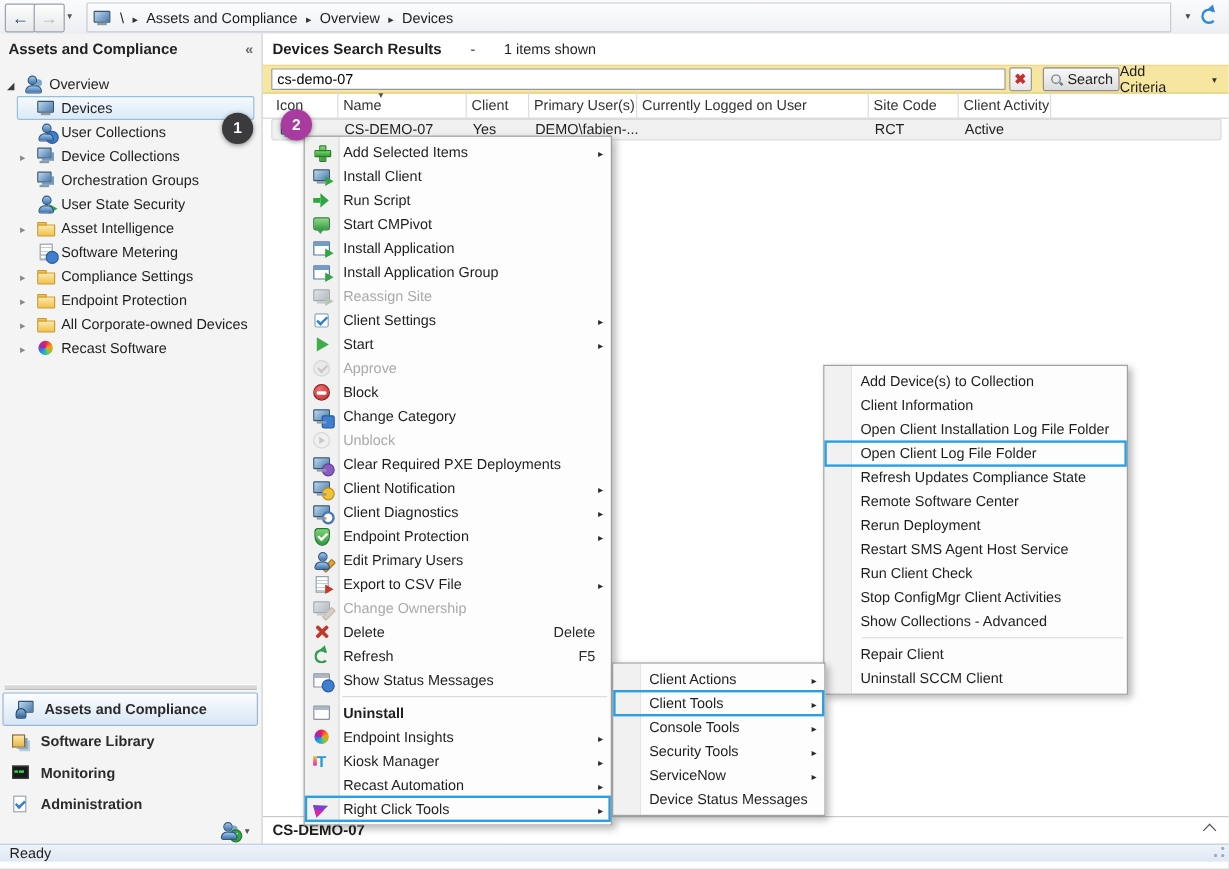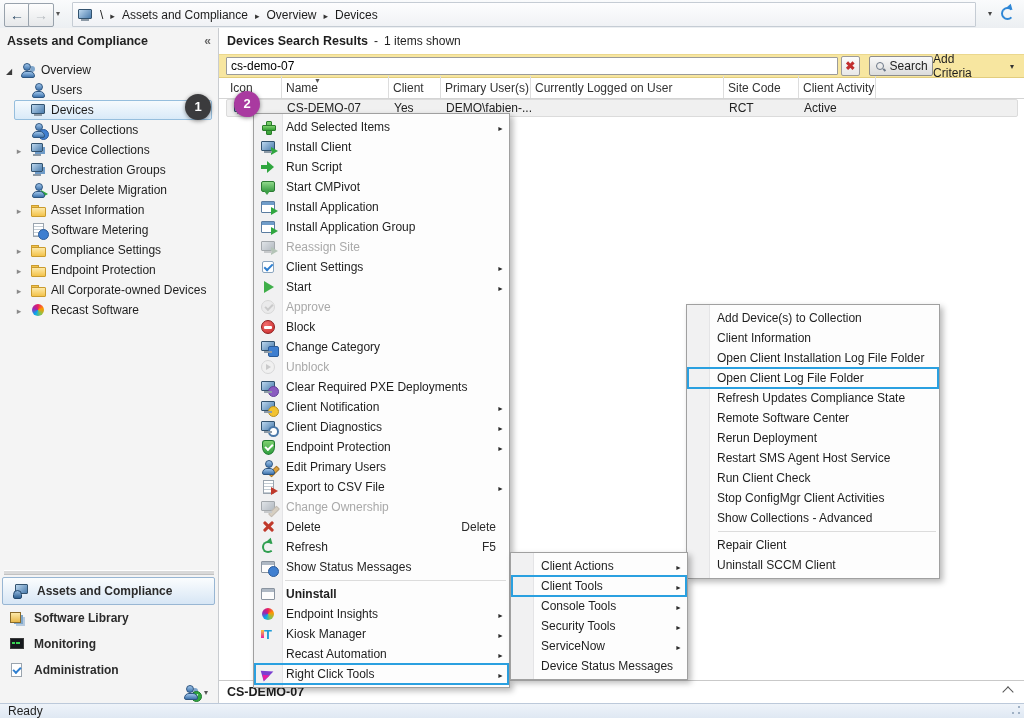--- a/index.html
+++ b/index.html
@@ -41,21 +41,21 @@
 
   .splitter{position:absolute;left:4px;right:4px;top:542px;height:3px;border-top:1px solid #fff;border-bottom:1px solid #c2c2c2;background:#d9d9d9}
   .wsarea{position:absolute;left:0;right:1px;top:549px}
   .wbtn{position:relative;height:26px;display:flex;align-items:center;gap:9px;padding-left:9px;font-weight:bold;color:#2b2b2b}
   .wbtn.sel{border:1px solid #98b6d3;border-radius:2px;margin:0 2px;background:linear-gradient(#fbfdfe,#d7e6f5)}
   .side-bottom{position:absolute;bottom:3px;right:10px;display:flex;align-items:center;gap:5px}
   .side-bottom .caret{font-size:8px;color:#555}
 
   
   .main{position:absolute;left:219px;top:28px;width:805px;height:652px;background:#fff}
-  .mheader{height:26px;display:flex;align-items:center;gap:6px;padding-left:8px}
+  .mheader{height:26px;display:flex;align-items:center;gap:24px;padding-left:8px}
   .mtitle{font-weight:bold;font-size:12.5px}
   .search-band{position:absolute;left:0;right:0;top:26px;height:22px;background:#f7e6a0;border-top:1px solid #ebd88e;border-bottom:1px solid #e2cd7e;
     display:flex;align-items:center;padding-left:7px}
   .search-input{width:620px;height:16px;border:1px solid #9b9b9b;border-radius:1px;font:12px "Liberation Sans",sans-serif;padding:0 4px;background:#fff}
   .xbtn{width:18px;height:18px;margin-left:3px;border:1px solid #9b9b9b;border-radius:2px;background:linear-gradient(#fdfdfd,#e8e8e8);
     display:flex;align-items:center;justify-content:center;color:#c23030;font-weight:bold;font-size:12px}
   .searchbtn{width:64px;height:18px;margin-left:9px;border:1px solid #8e8e8e;border-radius:2px;background:linear-gradient(#f9f9f9,#dcdcdc);
     display:flex;align-items:center;justify-content:center;gap:4px;font-size:12px;color:#222}
   .mag{position:relative;width:11px;height:11px}
   .mag::before{content:"";position:absolute;left:1px;top:1px;width:6px;height:6px;border:1.5px solid #6b7787;border-radius:50%}
@@ -219,25 +219,20 @@
     <div class="side-header">
       <span>Assets and Compliance</span>
       <span class="chev">«</span>
     </div>
     <div class="tree" id="tree">
         <div class="trow lvl0">
           <span class="exp open"></span>
           <span class="ic ic-users"></span>
           <span class="tlbl">Overview</span>
         </div>
-        <div class="trow lvl1">
-          <span class="exp none"></span>
-          <span class="ic ic-user"></span>
-          <span class="tlbl">Users</span>
-        </div>
         <div class="trow lvl1 sel">
           <span class="exp none"></span>
           <span class="ic ic-monitor"></span>
           <span class="tlbl">Devices</span>
         </div>
         <div class="trow lvl1">
           <span class="exp none"></span>
           <span class="ic ic-user">
             <i class="ov ov-blue"></i>
           </span>
@@ -251,26 +246,26 @@
         <div class="trow lvl1">
           <span class="exp none"></span>
           <span class="ic ic-monitors"></span>
           <span class="tlbl">Orchestration Groups</span>
         </div>
         <div class="trow lvl1">
           <span class="exp none"></span>
           <span class="ic ic-user">
             <i class="ov ov-arrow-green"></i>
           </span>
-          <span class="tlbl">User Delete Migration</span>
+          <span class="tlbl">User State Security</span>
         </div>
         <div class="trow lvl1">
           <span class="exp closed"></span>
           <span class="ic ic-folder"></span>
-          <span class="tlbl">Asset Information</span>
+          <span class="tlbl">Asset Intelligence</span>
         </div>
         <div class="trow lvl1">
           <span class="exp none"></span>
           <span class="ic ic-doc">
             <i class="ov ov-blue"></i>
           </span>
           <span class="tlbl">Software Metering</span>
         </div>
         <div class="trow lvl1">
           <span class="exp closed"></span>

